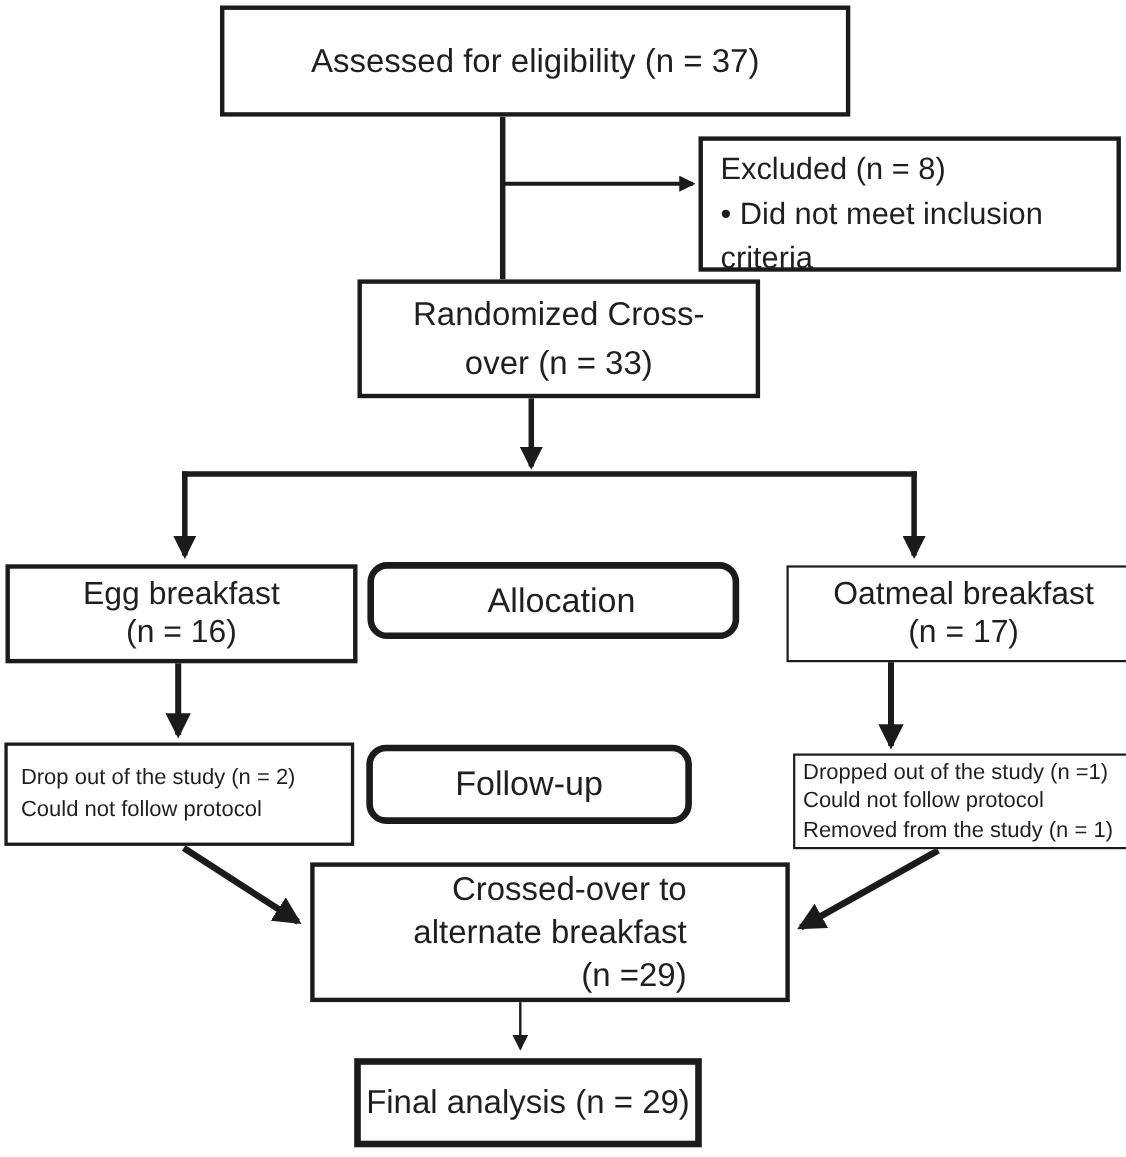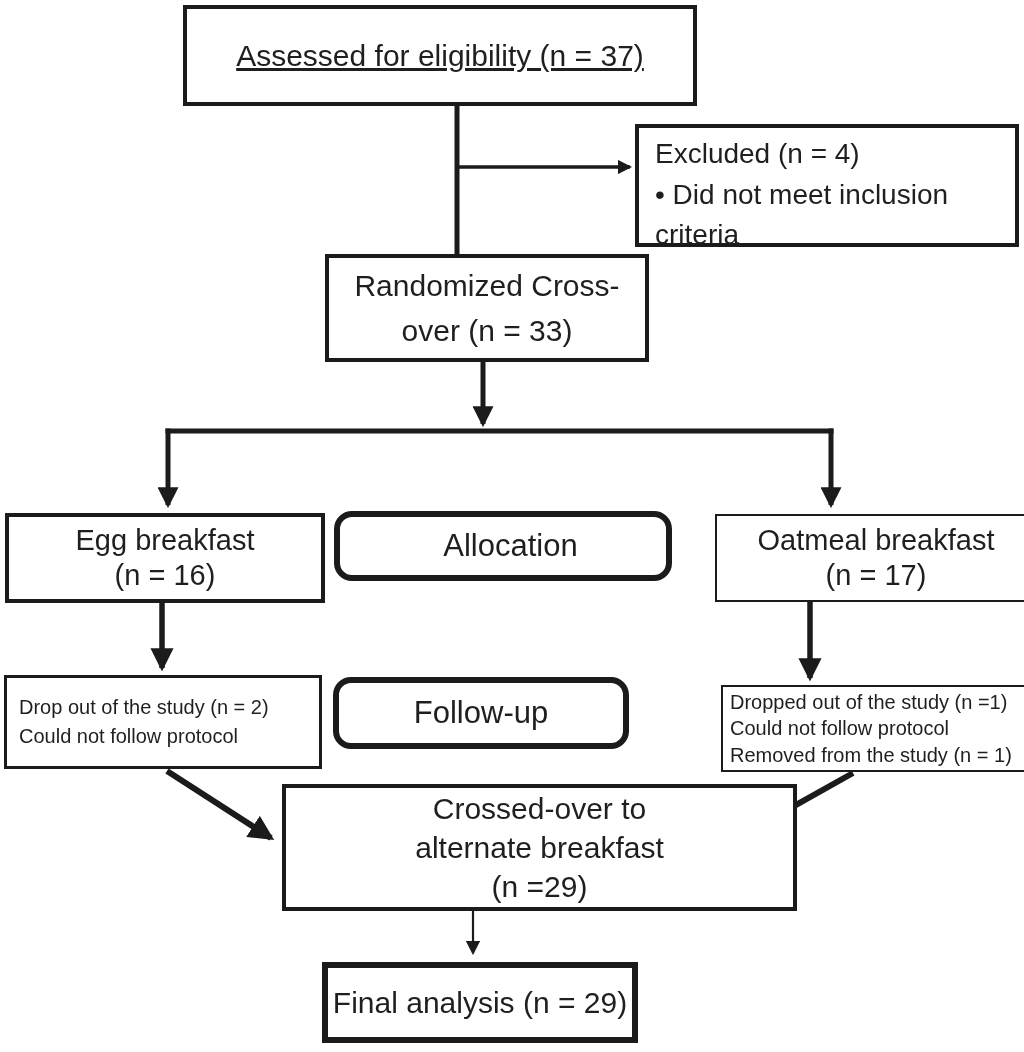--- a/index.html
+++ b/index.html
@@ -23,30 +23,30 @@
   .b-med{ border-width:3px; }
   .b-heavy{ border-width:6px; }
   .rounded{ border-radius:18px; }
   .small-text{ font-size:20px; line-height:1.45; }
   .left-align{ justify-content:flex-start; text-align:left; }
   .col{
     flex-direction:column; align-items:flex-start; justify-content:flex-start;
     text-align:left;
   }
   
-  .n-assessed   { left:183px; top:5px;   width:514px; height:101px;text-decoration:underline; }
+  .n-assessed   { left:200px; top:5px;   width:573px; height:101px; }
   .n-excluded   { left:635px; top:124px; width:384px; height:123px; padding:6px 8px 4px 16px; font-size:28px; line-height:1.45; }
-  .n-randomized { left:325px; top:254px; width:324px; height:108px; line-height:1.5; }
+  .n-randomized { left:325px; top:254px; width:366px; height:108px; line-height:1.5; }
   .n-egg        { left:5px;   top:513px; width:320px; height:90px;  font-size:29px; line-height:1.2; }
   .n-allocation { left:334px; top:511px; width:338px; height:70px;  font-size:31px;padding-left:15px; }
   .n-oatmeal    { left:677px; top:514px; width:322px; height:88px;  font-size:29px; line-height:1.2; }
   .n-egg-fu     { left:4px;   top:675px; width:318px; height:94px;  padding-left:12px; }
   .n-followup   { left:333px; top:677px; width:296px; height:72px;  font-size:31px; }
   .n-oat-fu     { left:683px; top:685px; width:312px; height:87px;  padding-left:7px; padding-right:11px; line-height:1.33; }
-  .n-crossed    { left:282px; top:784px; width:515px; height:127px; }
+  .n-crossed    { left:282px; top:784px; width:436px; height:127px;text-align:right; }
   .n-final      { left:322px; top:962px; width:316px; height:81px;  }
 </style>
 </head>
 <body>
 
 <div class="stage">
 
   <svg class="wires" width="1024" height="1052" viewBox="0 0 1024 1052">
     <defs>
       <marker id="ah" viewBox="0 0 10 10" refX="8.5" refY="5" markerWidth="4.2" markerHeight="4.2" orient="auto">
@@ -98,21 +98,21 @@
     <g>
       <line x1="473" y1="911" x2="473" y2="953" stroke-width="2.2" marker-end="url(#ah-small)"></line>
     </g>
   </svg>
 
   <div class="box n-assessed">
     <span class="txt">Assessed for eligibility (n = 37)</span>
   </div>
 
   <div class="box col n-excluded">
-    <span class="txt">Excluded (n = 4)</span>
+    <span class="txt">Excluded (n = 8)</span>
     <span class="txt">• Did not meet inclusion criteria</span>
   </div>
 
   <div class="box n-randomized">
     <span class="txt">Randomized Cross-
 over (n = 33)</span>
   </div>
 
   <div class="box n-egg">
     <span class="txt">Egg breakfast

